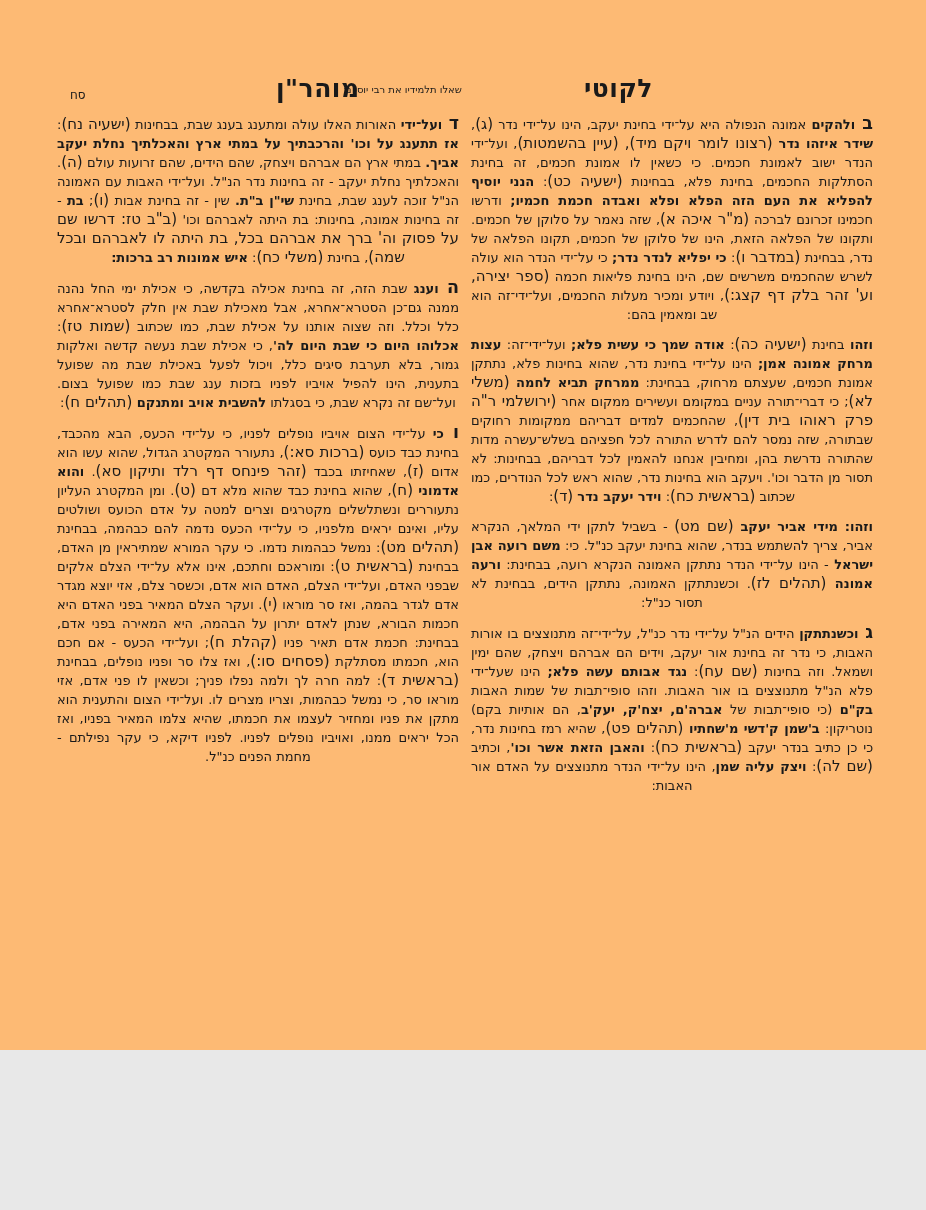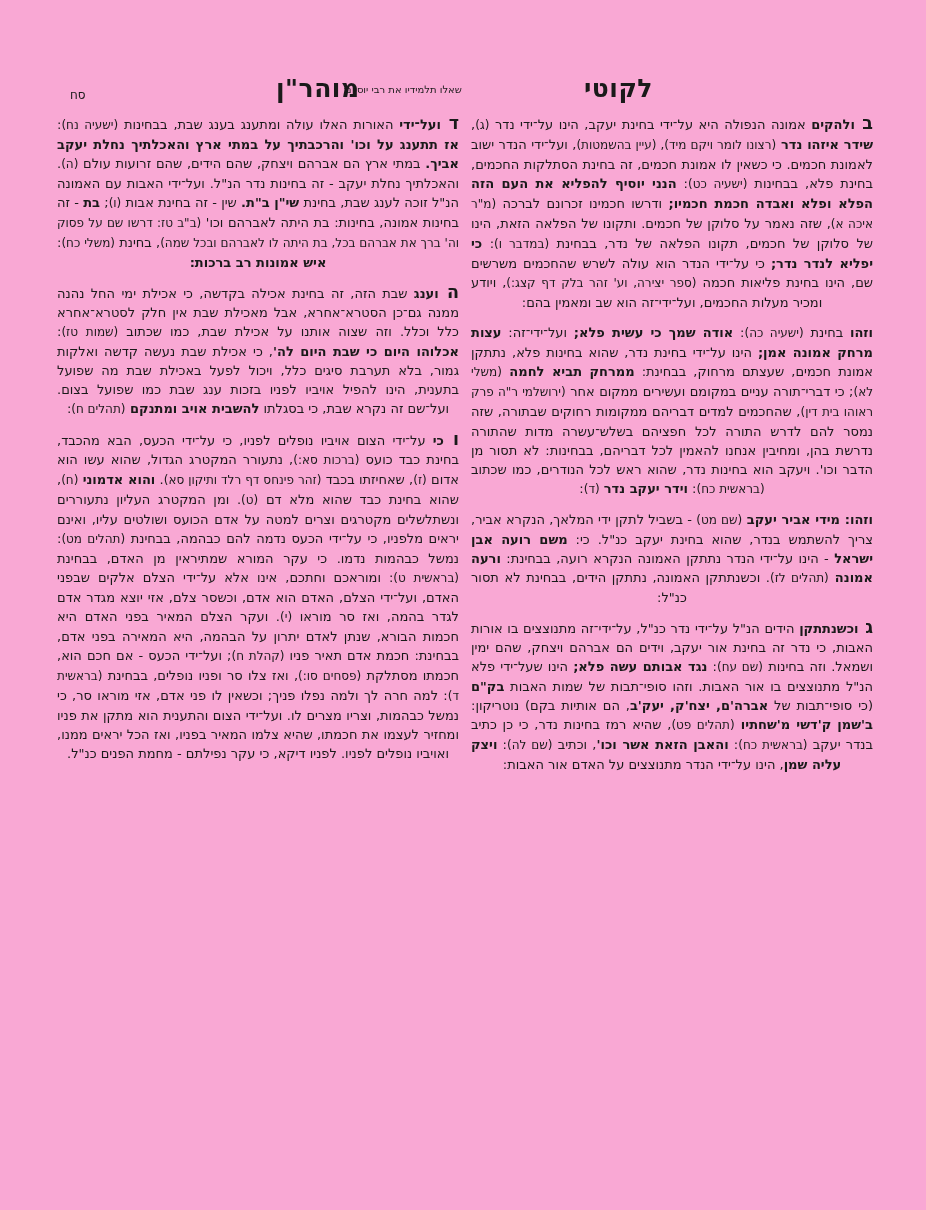--- a/index.html
+++ b/index.html
@@ -1,19 +1,19 @@
 <!DOCTYPE html>
 <html lang="he"><head>
 <meta charset="utf-8">
 <style>
   html,body{margin:0;padding:0;background:#e8e8e8;}
   .page{
     position:relative;
-    width:926px;height:1210px;
-    background:#f9a8d4;
+    width:926px;height:1050px;
+    background:#fdba74;
     color:#1a1a1a;
     font-family:"DejaVu Sans", sans-serif;
     direction:rtl;
     overflow:hidden;
     margin:0 auto;
   }
   
   .pagenum{position:absolute;top:88px;left:70px;font-size:12px;}
   .title{font-weight:bold;font-size:25px;letter-spacing:0.5px;}
   .title-moharan{position:absolute;top:74px;left:276px;}
@@ -26,21 +26,21 @@
   }
   .col{width:402px;}
   .para{
     margin:0 0 11px 0;
     font-size:13px;line-height:19px;
     text-align:justify;text-align-last:center;
   }
   .seg{white-space:pre-wrap;}
   .seg.lead{font-size:17.5px;font-weight:bold;}
   .seg.b{font-weight:bold;}
-  .seg.s{font-size:12px;margin-top:28px;}
+  .seg.s{font-size:15px;margin-top:28px;}
   
   .footnotes{
     position:absolute;top:973px;left:54px;width:820px;
     font-size:9.5px;text-align:center;direction:rtl;
   }
 </style>
 </head>
 <body>
 
 <div class="page">

